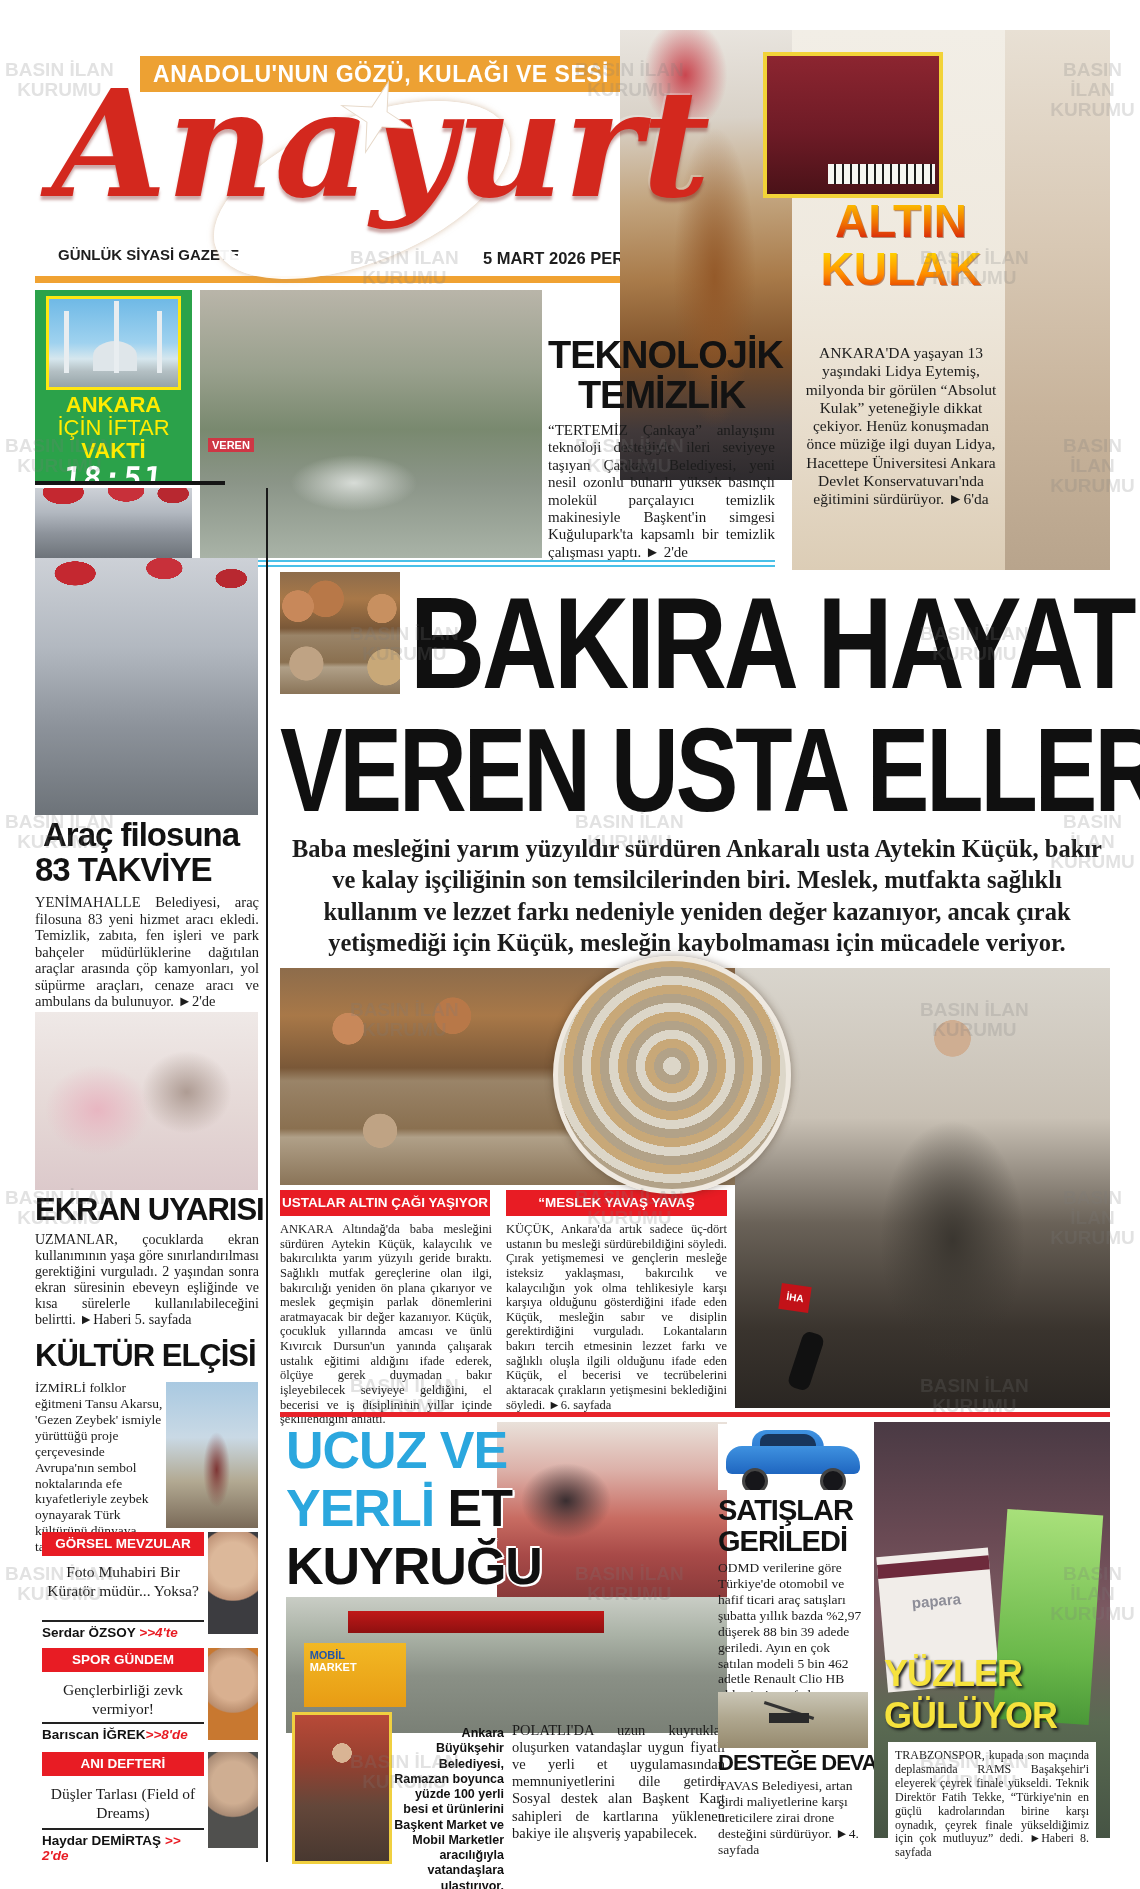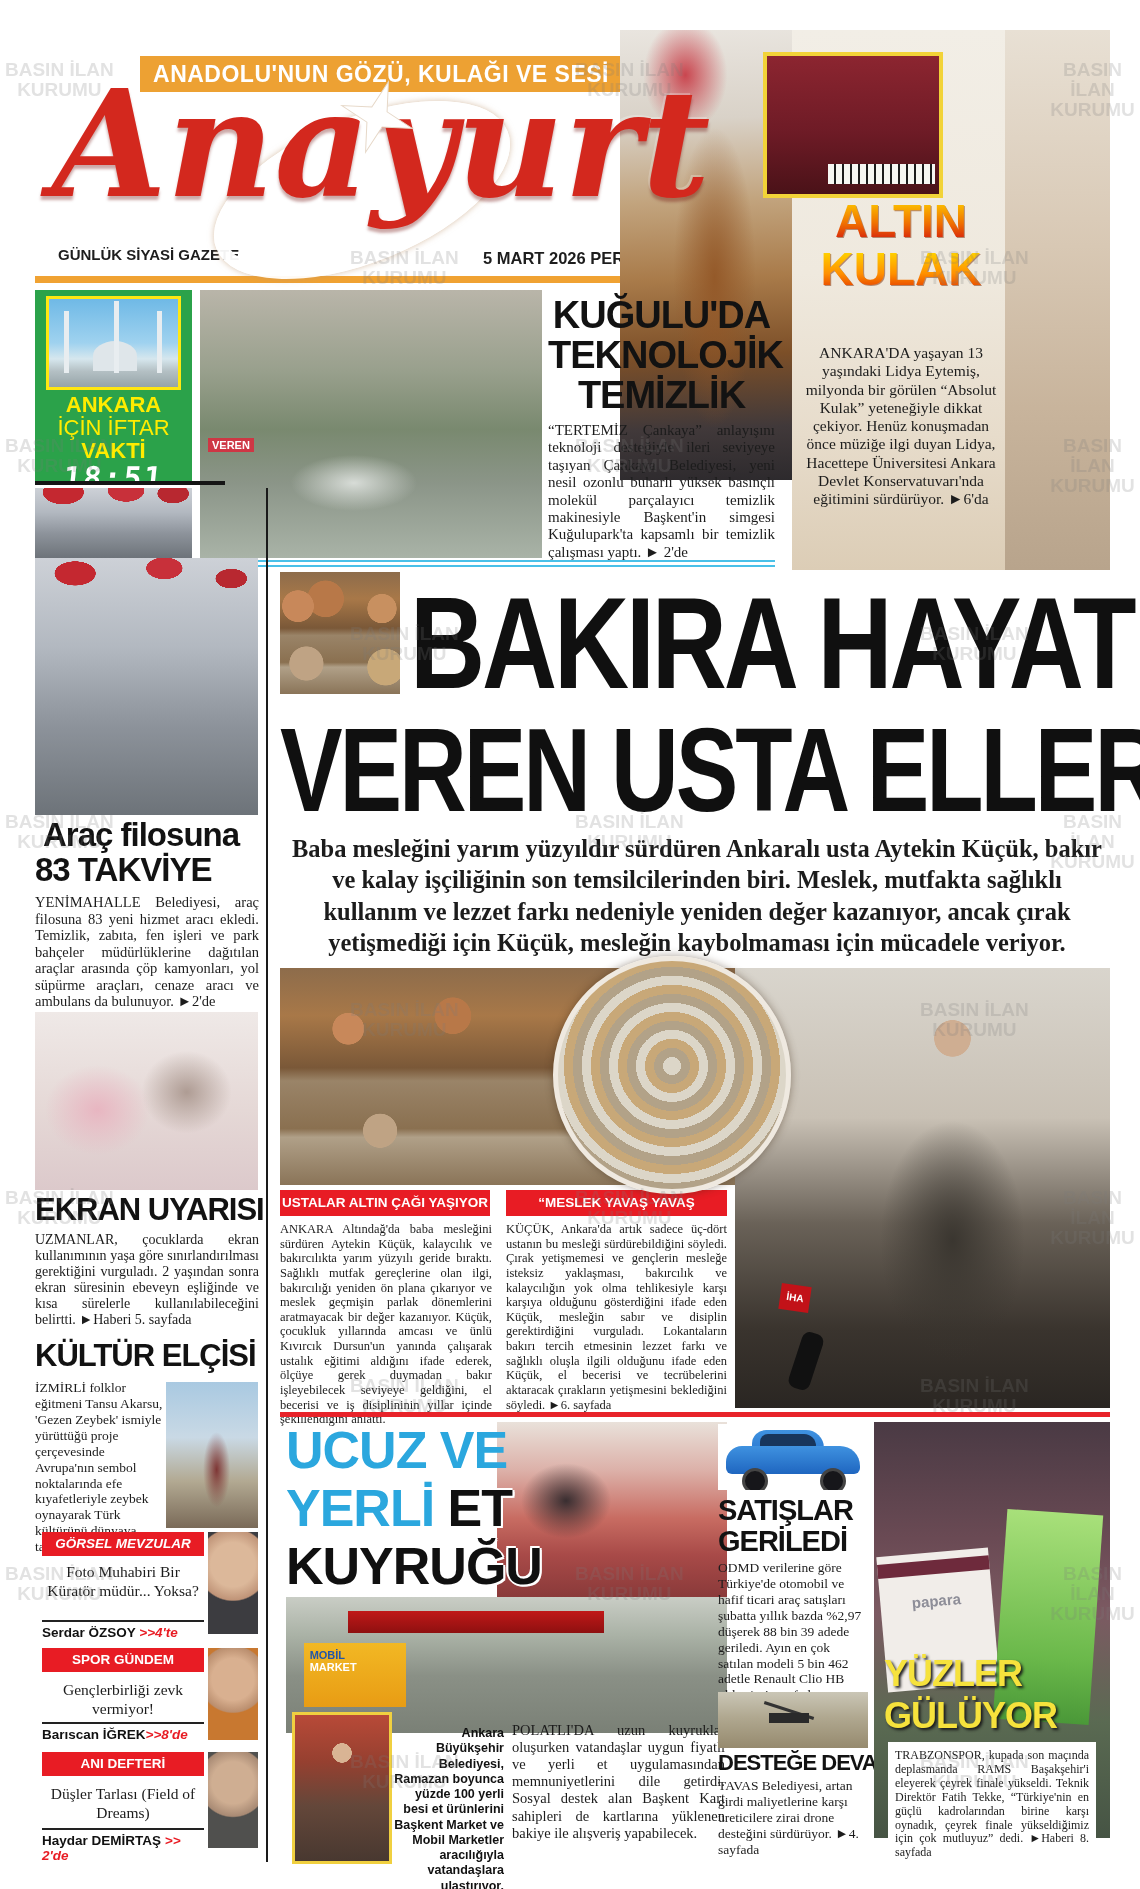--- a/index.html
+++ b/index.html
@@ -145,21 +145,20 @@
     </div>
     <div class="abs" style="left:0;top:102px;width:157px;text-align:center;font-size:22px;font-weight:bold;color:#ffec00;"><span>ANKARA</span></div>
     <div class="abs" style="left:0;top:125px;width:157px;text-align:center;font-size:22px;font-weight:normal;color:#ffec00;"><span>İÇİN İFTAR</span></div>
     <div class="abs" style="left:0;top:148px;width:157px;text-align:center;font-size:22px;font-weight:bold;color:#ffec00;"><span>VAKTİ</span></div>
     <div class="abs lcd" style="left:0;top:170px;width:157px;text-align:center;font-size:30px;"><span>18:51</span></div>
   </div>
 
   <div class="ph ph-park" style="left:200px;top:290px;width:342px;height:268px;">
     <div class="abs" style="left:8px;top:148px;background:rgba(220,40,60,.85);color:#fff;font-weight:bold;font-size:11px;padding:1px 4px;"><span>VEREN</span></div>
   </div>
-  <div class="abs hl" style="left:548px;top:296px;width:227px;font-size:38px;text-align:center;"><span>KUĞULU'DA</span></div>
   <div class="abs hl" style="left:548px;top:336px;width:227px;font-size:38px;text-align:center;"><span>TEKNOLOJİK</span></div>
   <div class="abs hl" style="left:548px;top:376px;width:227px;font-size:38px;text-align:center;"><span>TEMİZLİK</span></div>
   <div class="abs serif" style="left:548px;top:422px;width:227px;height:136px;font-size:15px;line-height:1.16;"><span class="lead">“TERTEMİZ</span><span> Çankaya” anlayışını teknoloji desteğiyle ileri seviyeye taşıyan Çankaya Belediyesi, yeni nesil ozonlu buharlı yüksek basınçlı molekül parçalayıcı temizlik makinesiyle Başkent'in simgesi Kuğulupark'ta kapsamlı bir temizlik çalışması yaptı. ► 2'de</span></div>
   <div class="abs cyanline" style="left:200px;top:560px;width:575px;height:7px;"></div>
 
   <div class="abs" style="left:35px;top:481px;width:190px;height:4px;background:#151515;"></div>
 
   <div class="ph ph-men" style="left:35px;top:488px;width:157px;height:70px;"></div>
   <div class="ph ph-men" style="left:35px;top:558px;width:223px;height:257px;"></div>
 
@@ -184,21 +183,21 @@
   <div class="abs serif" style="left:35px;top:894px;width:224px;height:116px;font-size:14.5px;line-height:1.14;"><span class="lead">YENİMAHALLE</span><span> Belediyesi, araç filosuna 83 yeni hizmet aracı ekledi. Temizlik, zabıta, fen işleri ve park bahçeler müdürlüklerine dağıtılan araçlar arasında çöp kamyonları, yol süpürme araçları, cenaze aracı ve ambulans da bulunuyor. ►2'de</span></div>
 
   <div class="ph ph-children" style="left:35px;top:1012px;width:223px;height:178px;"></div>
   <div class="abs hl" style="left:35px;top:1194px;font-size:31px;"><span>EKRAN UYARISI</span></div>
   <div class="abs serif" style="left:35px;top:1232px;width:224px;height:104px;font-size:14px;line-height:1.15;"><span class="lead">UZMANLAR,</span><span> çocuklarda ekran kullanımının yaşa göre sınırlandırılması gerektiğini vurguladı. 2 yaşından sonra ekran süresinin ebeveyn eşliğinde ve kısa sürelerle kullanılabileceğini belirtti. ►Haberi 5. sayfada</span></div>
 
   <div class="abs hl" style="left:35px;top:1340px;font-size:31px;"><span>KÜLTÜR ELÇİSİ</span></div>
   <div class="abs serif" style="left:35px;top:1380px;width:128px;height:150px;font-size:13.5px;line-height:1.18;text-align:left;"><span class="lead">İZMİRLİ</span><span> folklor eğitmeni Tansu Akarsu, 'Gezen Zeybek' ismiyle yürüttüğü proje çerçevesinde Avrupa'nın sembol noktalarında efe kıyafetleriyle zeybek oynayarak Türk kültürünü dünyaya tanıtıyor. ►6'da</span></div>
   <div class="ph ph-dancer" style="left:166px;top:1382px;width:92px;height:146px;"></div>
 
-  <div class="abs banner-red" style="left:42px;top:1532px;width:162px;height:24px;font-size:13.5px;line-height:24px;font-style:italic;"><span>GÖRSEL MEVZULAR</span></div>
+  <div class="abs banner-red" style="left:42px;top:1532px;width:162px;height:24px;font-size:13.5px;line-height:24px;"><span>GÖRSEL MEVZULAR</span></div>
   <div class="ph ph-head1" style="left:208px;top:1532px;width:50px;height:102px;"></div>
   <div class="abs serif" style="left:42px;top:1562px;width:162px;font-size:15.5px;line-height:1.25;text-align:center;"><span>Foto Muhabiri Bir Küratör müdür... Yoksa?</span></div>
   <div class="abs" style="left:42px;top:1620px;width:162px;border-top:2px solid #222;padding-top:3px;font-size:13.5px;font-weight:bold;color:#111;"><span>Serdar ÖZSOY</span> <span class="pageref">&gt;&gt;4'te</span></div>
 
   <div class="abs banner-red" style="left:42px;top:1648px;width:162px;height:24px;font-size:13.5px;line-height:24px;"><span>SPOR GÜNDEM</span></div>
   <div class="ph ph-head2" style="left:208px;top:1648px;width:50px;height:92px;"></div>
   <div class="abs serif" style="left:42px;top:1680px;width:162px;font-size:15.5px;line-height:1.25;text-align:center;"><span>Gençlerbirliği zevk vermiyor!</span></div>
   <div class="abs" style="left:42px;top:1722px;width:162px;border-top:2px solid #222;padding-top:3px;font-size:13.5px;font-weight:bold;color:#111;"><span>Barıscan İĞREK</span><span class="pageref">&gt;&gt;8'de</span></div>
 
   <div class="abs banner-red" style="left:42px;top:1752px;width:162px;height:24px;font-size:13.5px;line-height:24px;"><span>ANI DEFTERİ</span></div>

